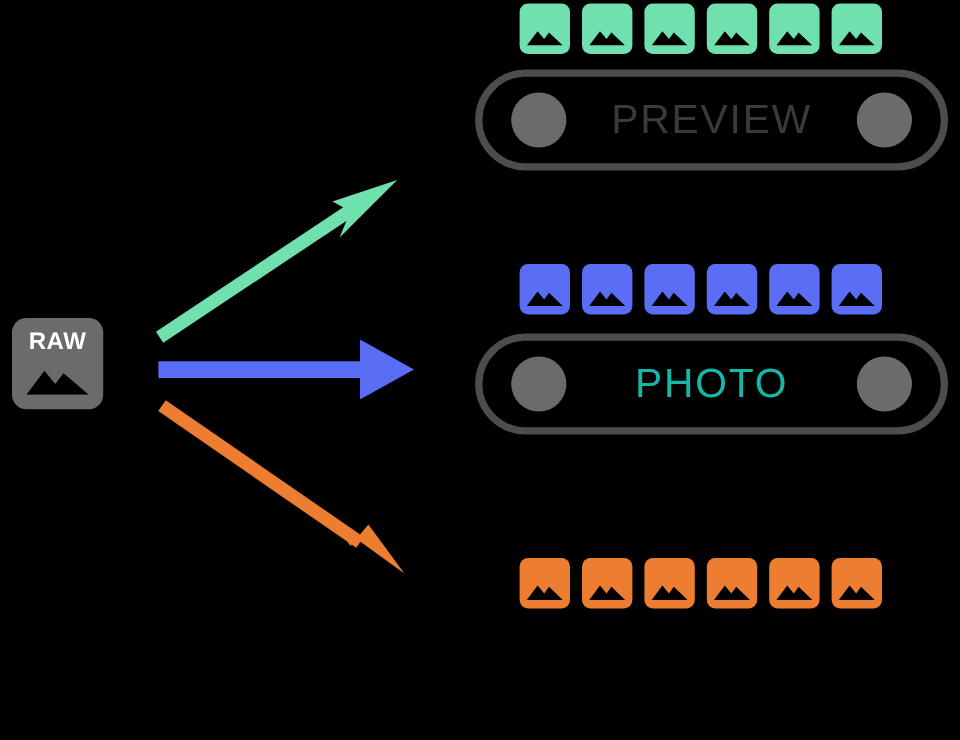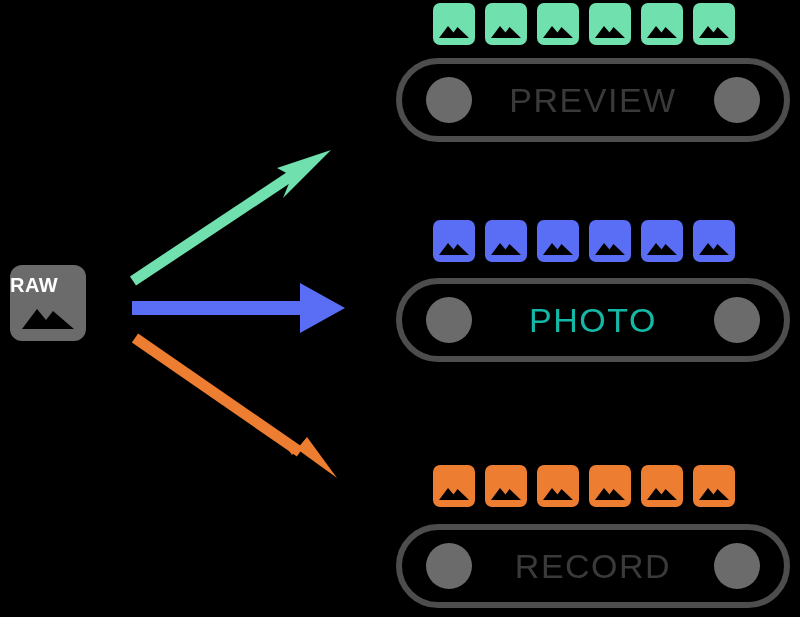--- a/index.html
+++ b/index.html
@@ -28,20 +28,21 @@
     height: 76px;
     background: #6b6b6b;
     border-radius: 12px;
     box-sizing: border-box;
   }
   .raw-label {
     position: absolute;
     top: 8px;
     left: 0;
     width: 100%;
+    text-align: center;
     color: #ffffff;
     font-size: 20px;
     font-weight: bold;
     letter-spacing: 0.5px;
     line-height: 24px;
   }
   .raw-glyph {
     position: absolute;
     left: 10px;
     bottom: 12px;
@@ -248,19 +249,14 @@
           <path d="M1 17 L10 5 L15.5 11.5 L19.5 6 L31 17 Z" fill="#000000"></path>
         </svg>
       </div>
       <div class="frame" style="background: rgb(237, 125, 49);">
         <svg class="frame-glyph" viewBox="0 0 32 17">
           <path d="M1 17 L10 5 L15.5 11.5 L19.5 6 L31 17 Z" fill="#000000"></path>
         </svg>
       </div>
     </div>
 
-  <div class="pill" id="pill-record" style="left: 396px; top: 524px; width: 394px; height: 84px; border-color: rgb(77, 77, 77);">
-    <div class="pill-dot left" style="background: rgb(107, 107, 107);"></div>
-    <div class="pill-label" style="color: rgb(58, 58, 58);">RECORD</div>
-    <div class="pill-dot right" style="background: rgb(107, 107, 107);"></div>
-  </div>
 
 </div>
 
 </body></html>

